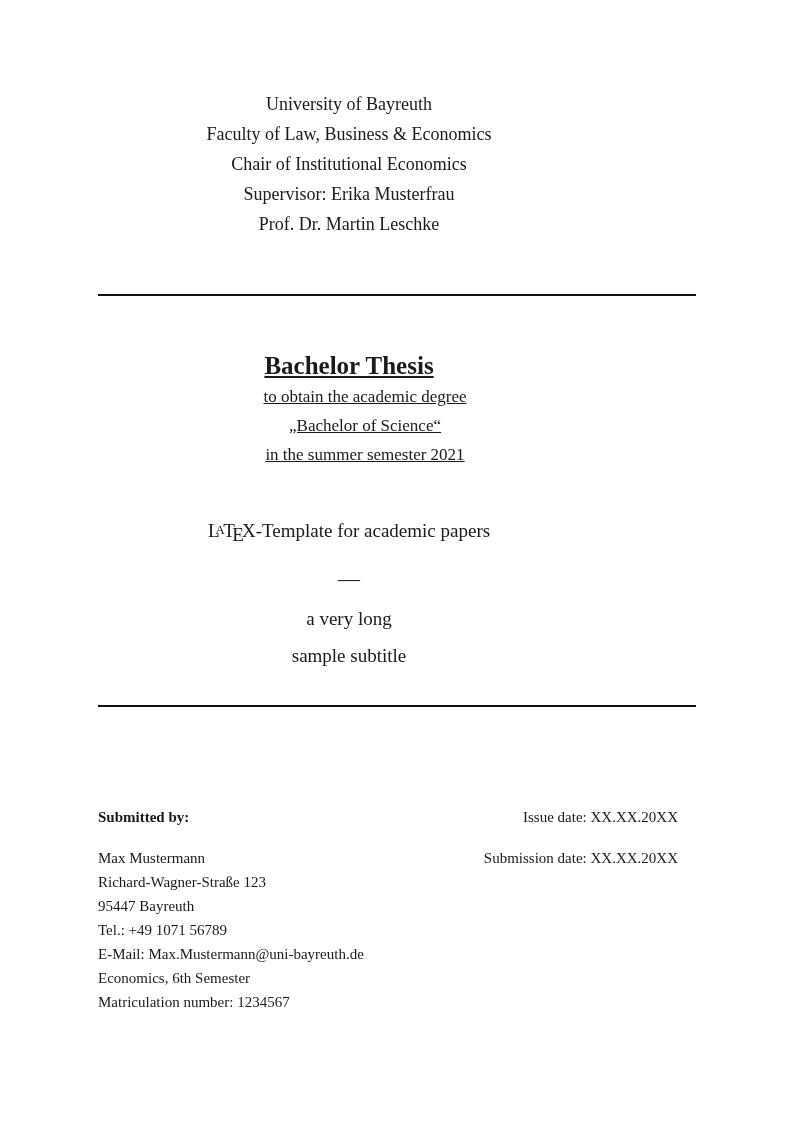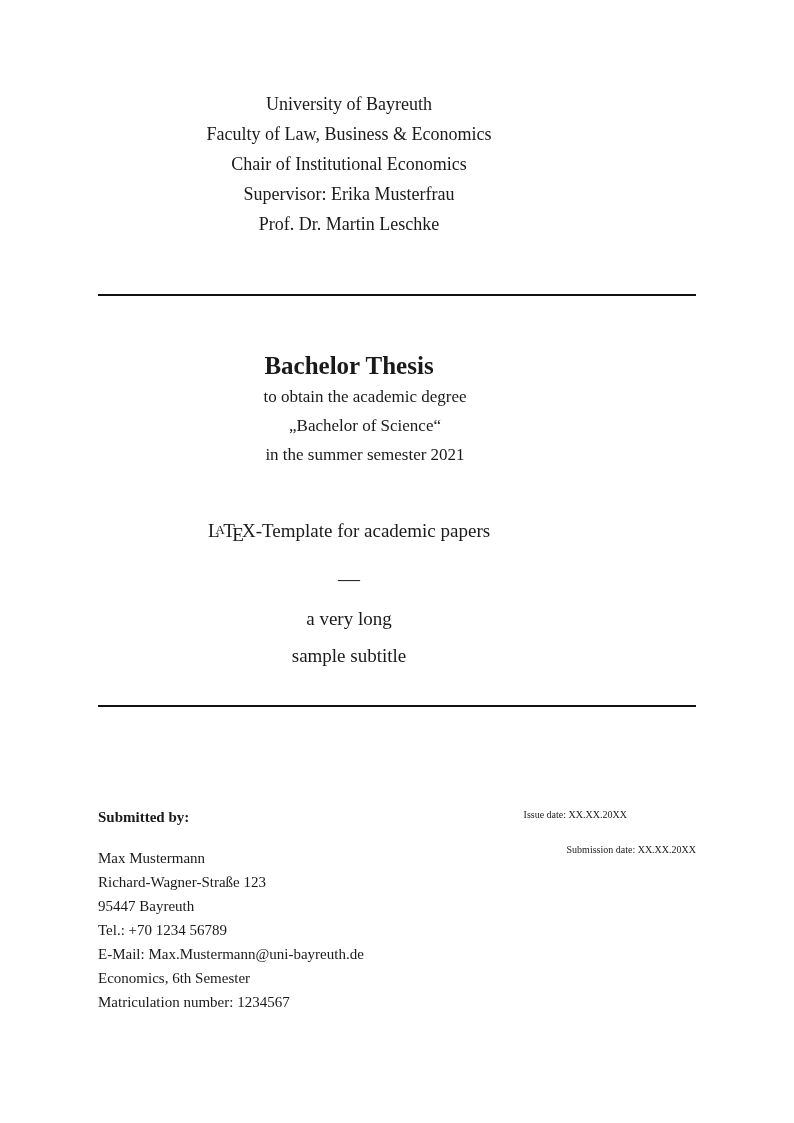--- a/index.html
+++ b/index.html
@@ -14,38 +14,38 @@
     .thesis-type { font-size: 25px; font-weight: bold; }
     .sub-line { font-size: 17px; line-height: 29px; padding-left: 32px; }
     .title { font-size: 19px; font-family: Liberation Serif, serif; }
     .latex-a { font-size: 0.7em; vertical-align: 0.25em; margin-left: -0.32em; margin-right: -0.12em; }
     .latex-e { display: inline-block; vertical-align: -0.22em; margin-left: -0.14em; margin-right: -0.1em; }
     .dash { font-size: 22px; }
     .subtitle { font-size: 19px; line-height: 37px; }
     .left-col { left: 98px; font-size: 15px; }
     .left-col .label { font-weight: bold; }
     .info-line { line-height: 24px; }
-    .right-col { right: 98px; font-size: 10px; text-align: left; }
+    .right-col { right: 116px; font-size: 15px; text-align: right; }
   </style>
 </head>
 <body>
 
 <div>
 
   <div class="abs center" style="top:89px;">
     <div class="inst-line">University of Bayreuth</div>
     <div class="inst-line">Faculty of Law, Business &amp; Economics</div>
     <div class="inst-line">Chair of Institutional Economics</div>
     <div class="inst-line">Supervisor: Erika Musterfrau</div>
     <div class="inst-line">Prof. Dr. Martin Leschke</div>
   </div>
 
   <div class="abs rule" style="top:294px;"></div>
 
-  <div class="abs center" style="top:352px;">
+  <div class="abs center" style="top:352px;text-decoration:underline;">
     <div class="thesis-type">Bachelor Thesis</div>
     <div class="sub-line" style="margin-top:2px;">to obtain the academic degree</div>
     <div class="sub-line">„Bachelor of Science“</div>
     <div class="sub-line">in the summer semester 2021</div>
   </div>
 
   <div class="abs center title" style="top:520px;">
     <span><span>L</span><span class="latex-a">A</span><span>T</span><span class="latex-e">E</span><span>X</span></span><span>-Template for academic papers</span>
   </div>
 
@@ -57,21 +57,21 @@
   </div>
 
   <div class="abs rule" style="top:705px;"></div>
 
   <div class="abs left-col" style="top:809px;">
     <div class="label">Submitted by:</div>
     <div style="margin-top:20px;">
       <div class="info-line">Max Mustermann</div>
       <div class="info-line">Richard-Wagner-Straße 123</div>
       <div class="info-line">95447 Bayreuth</div>
-      <div class="info-line">Tel.: +70 1234 56789</div>
+      <div class="info-line">Tel.: +49 1071 56789</div>
       <div class="info-line">E-Mail: Max.Mustermann@uni-bayreuth.de</div>
       <div class="info-line">Economics, 6th Semester</div>
       <div class="info-line">Matriculation number: 1234567</div>
     </div>
   </div>
 
   <div class="abs right-col" style="top:809px;">
     <div>Issue date: XX.XX.20XX</div>
     <div style="margin-top:24px;margin-left:43px;">Submission date: XX.XX.20XX</div>
   </div>

